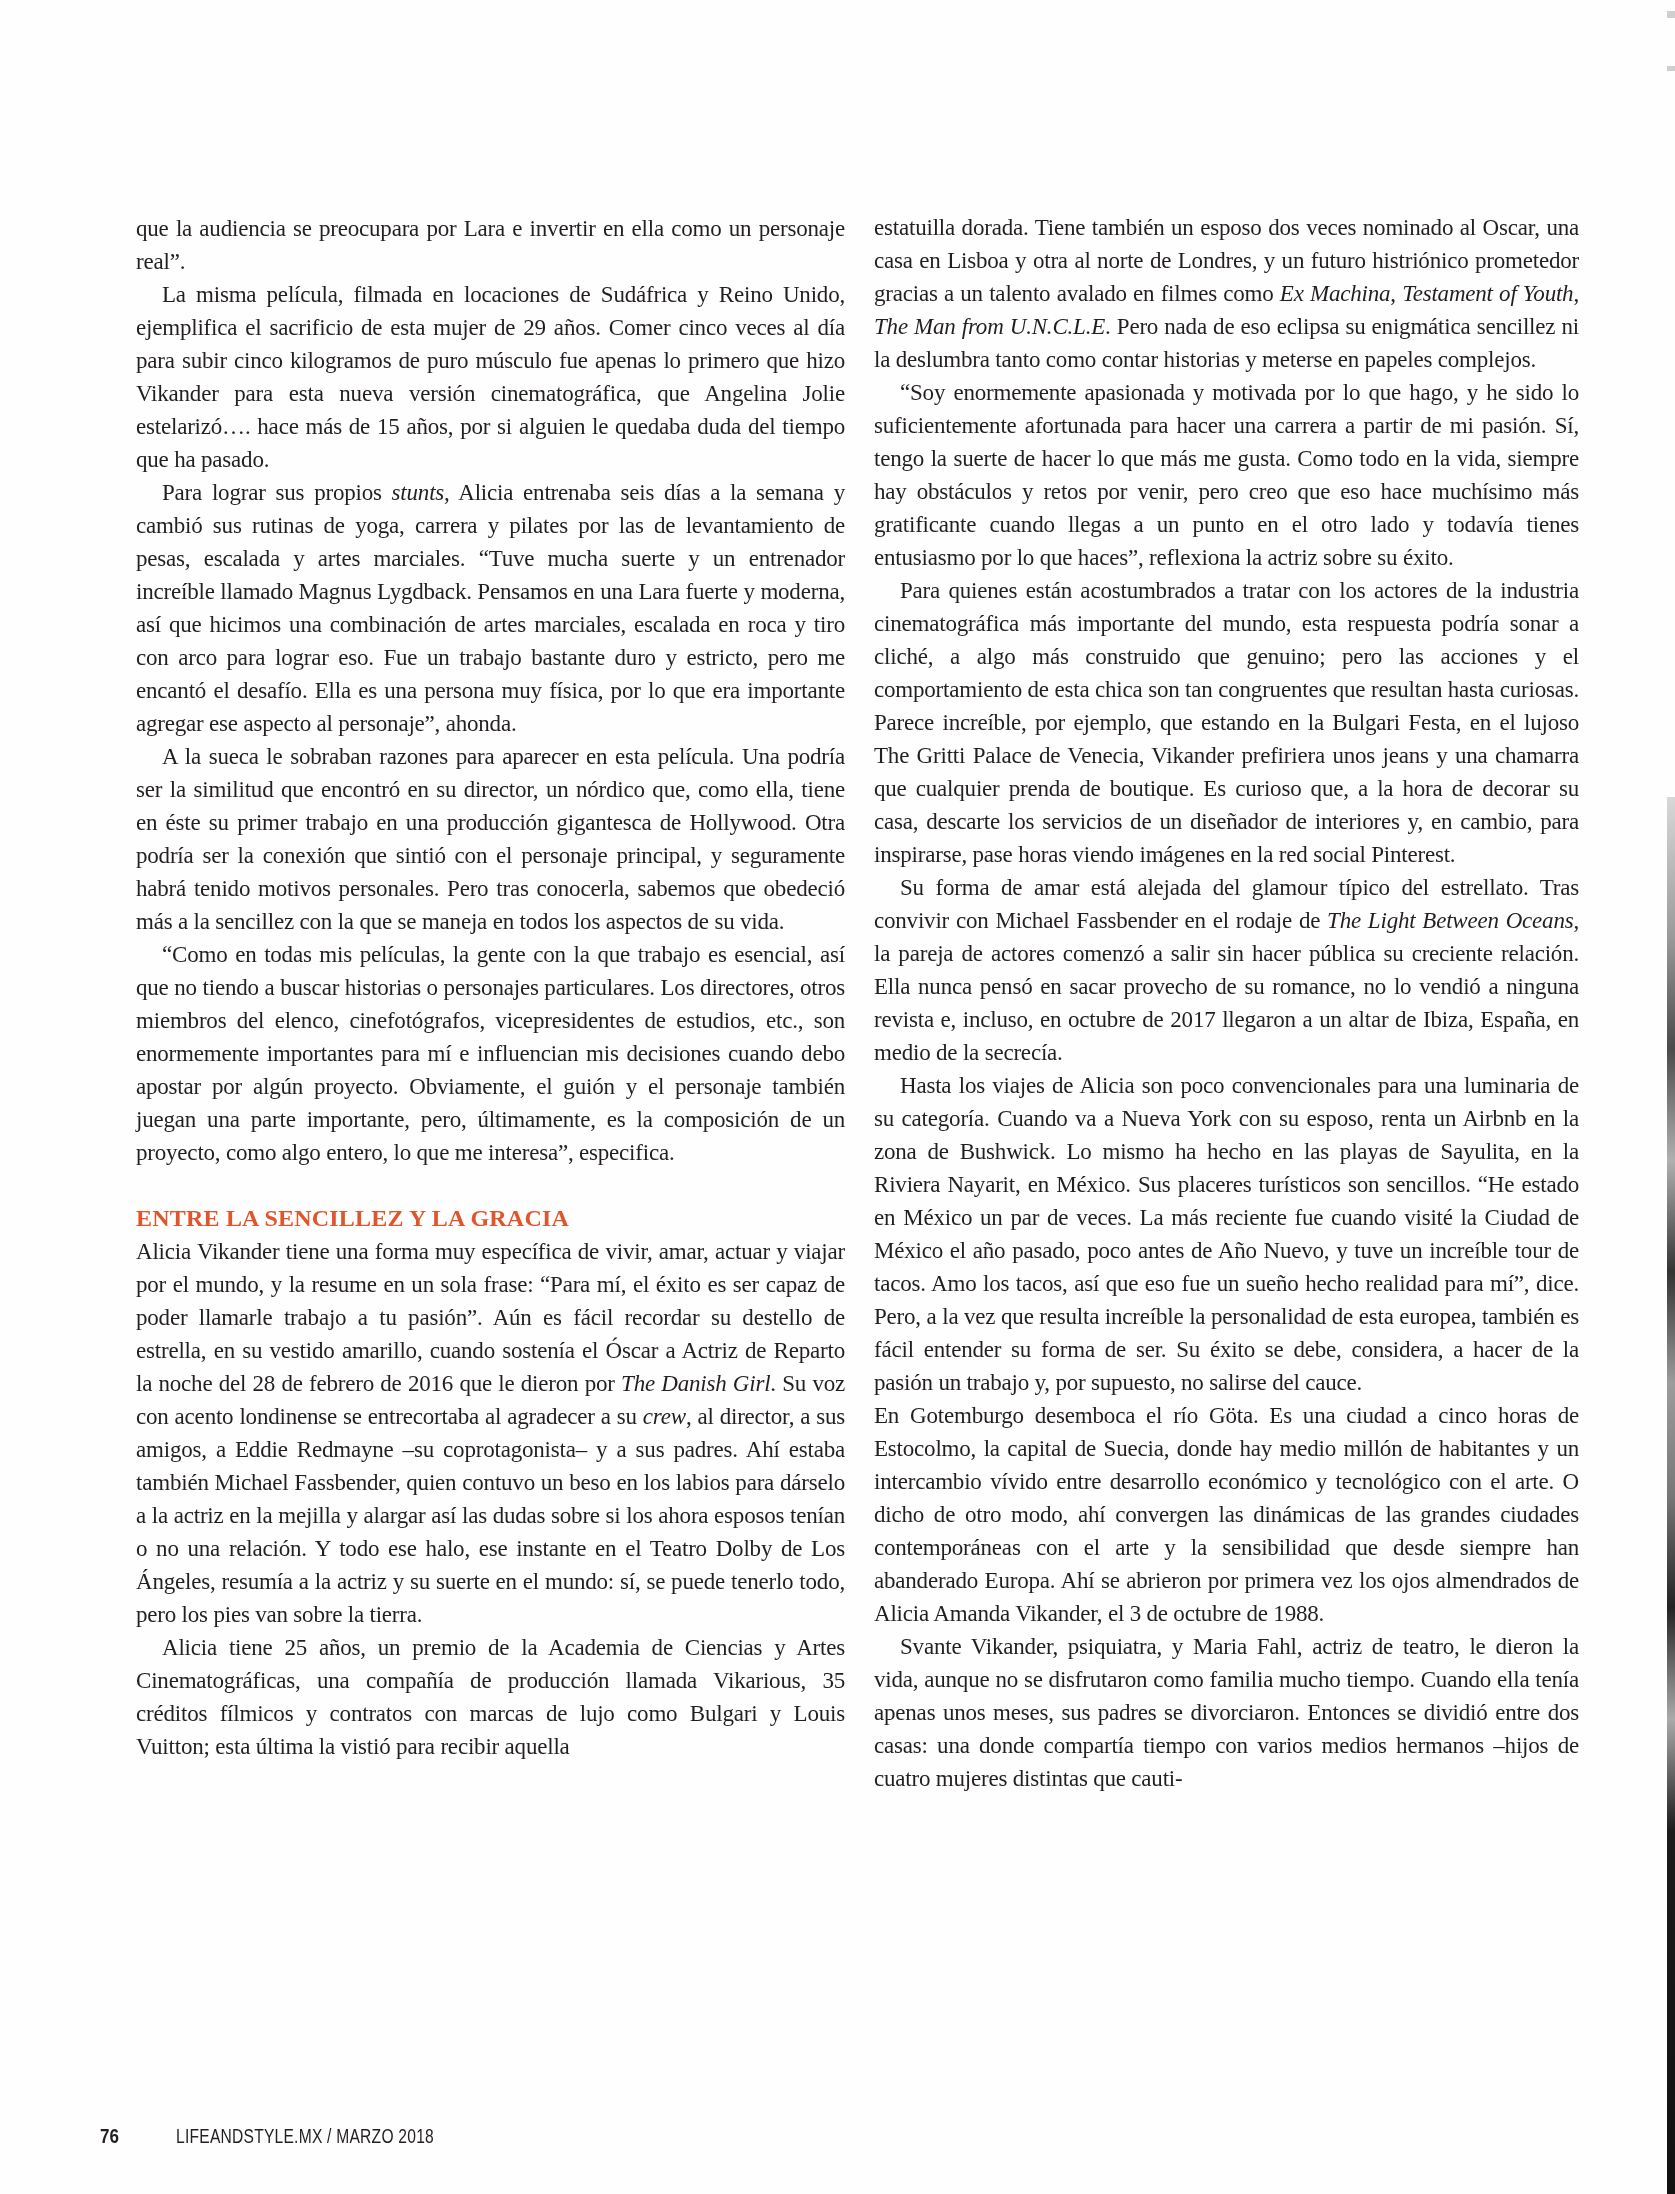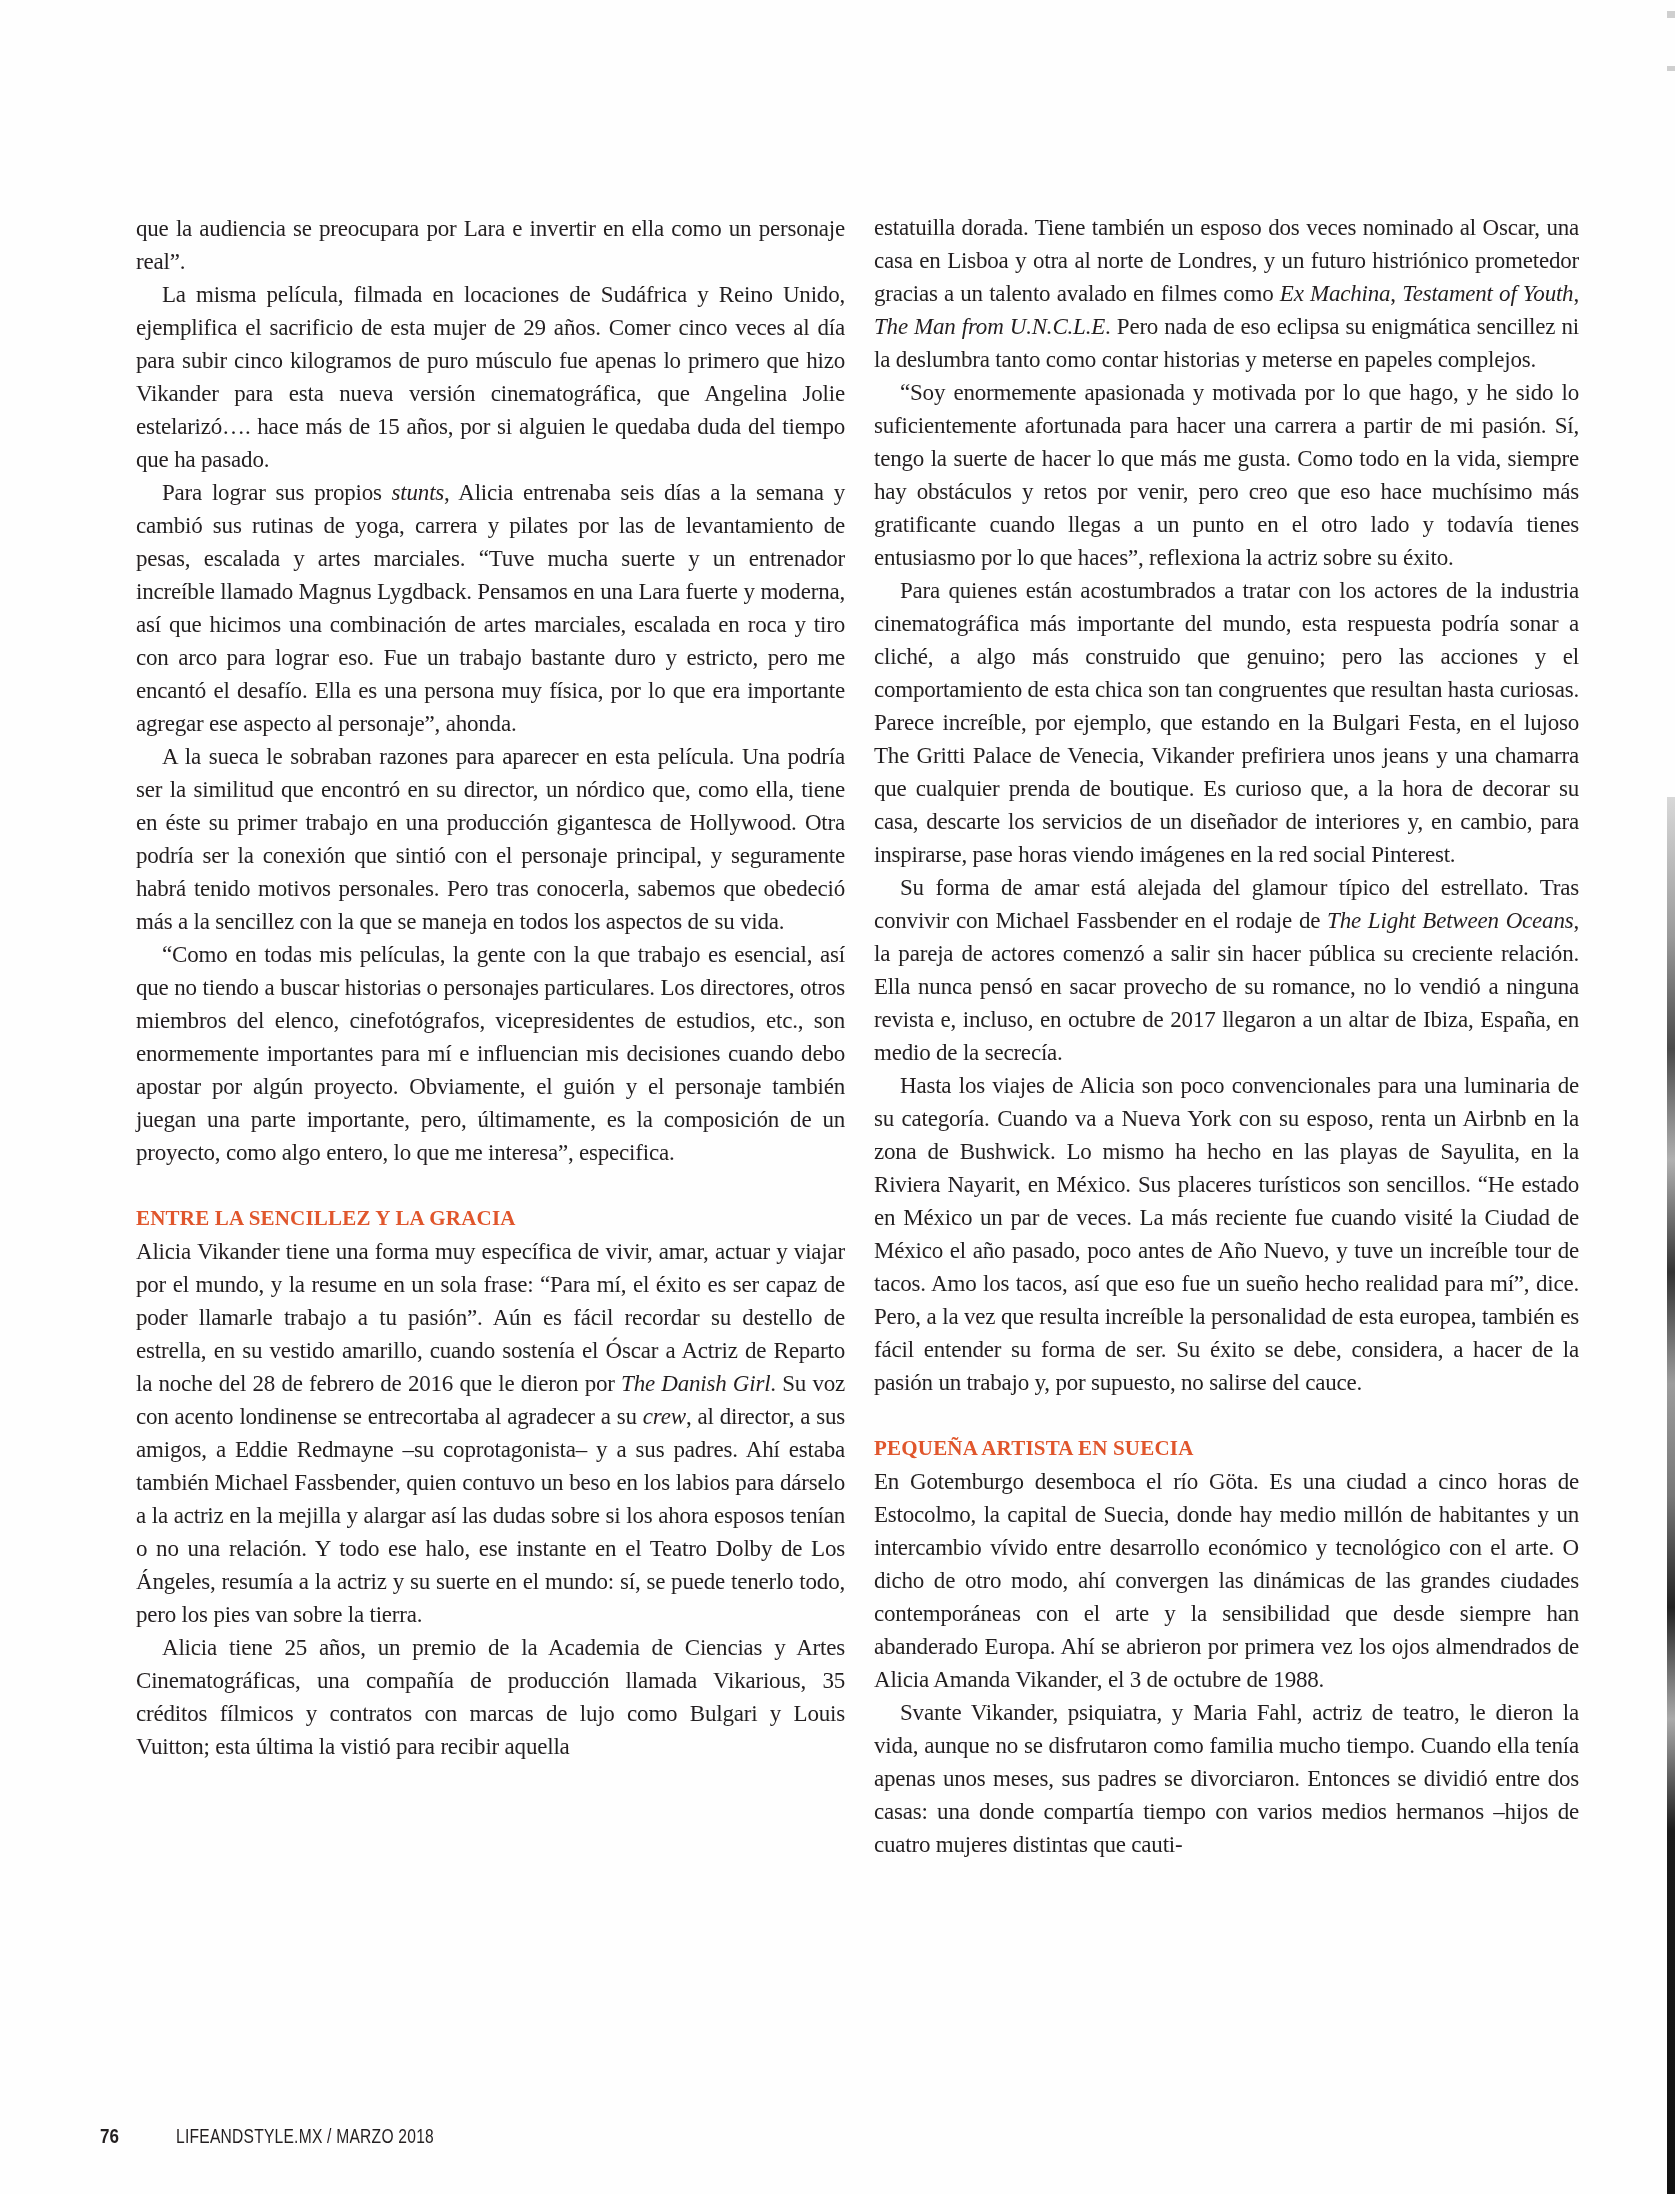--- a/index.html
+++ b/index.html
@@ -10,21 +10,21 @@
     font-family:"Liberation Serif","DejaVu Serif",serif;
     font-size:23px; line-height:33px; color:#231f20;
     text-align:justify; hyphens:auto; letter-spacing:-0.2px;margin-left:36px;
   }
   .col.left { left:100px; }
   .col.right { left:838px; width:705px; top:211px; }
   .col p { margin:0; text-indent:26px; }
   .col p.noindent { text-indent:0; }
   .col h2 {
     margin:33px 0 0 0; font-family:"Liberation Serif","DejaVu Serif",serif;
-    font-weight:bold; color:#e0562c; font-size:21px; line-height:33px;
+    font-weight:bold; color:#e0562c; font-size:24px; line-height:33px;
     letter-spacing:0.2px; text-transform:uppercase;
   }
   .col em { }
   .footer {
     position:absolute; left:100px; top:2121px; height:27px;
     font-family:"Liberation Sans","DejaVu Sans",sans-serif; color:#231f20;
     display:flex; align-items:flex-end;
   }
   .footer .num { font-weight:bold; font-size:20px; width:76px; transform:scaleX(0.85); transform-origin:left; }
   .footer .pub { font-size:20px; letter-spacing:0.3px; transform:scaleX(0.78); transform-origin:left; white-space:nowrap; }
@@ -51,21 +51,20 @@
     <p class="noindent"><span>Alicia Vikander tiene una forma muy específica de vivir, amar, actuar y viajar por el mundo, y la resume en un sola frase: “Para mí, el éxito es ser capaz de poder llamarle trabajo a tu pasión”. Aún es fácil recordar su destello de estrella, en su vestido amarillo, cuando sostenía el Óscar a Actriz de Reparto la noche del 28 de febrero de 2016 que le dieron por </span><em>The Danish Girl</em><span>. Su voz con acento londinense se entrecortaba al agradecer a su </span><em>crew</em><span>, al director, a sus amigos, a Eddie Redmayne –su coprotagonista– y a sus padres. Ahí estaba también Michael Fassbender, quien contuvo un beso en los labios para dárselo a la actriz en la mejilla y alargar así las dudas sobre si los ahora esposos tenían o no una relación. Y todo ese halo, ese instante en el Teatro Dolby de Los Ángeles, resumía a la actriz y su suerte en el mundo: sí, se puede tenerlo todo, pero los pies van sobre la tierra.</span></p>
     <p><span>Alicia tiene 25 años, un premio de la Academia de Ciencias y Artes Cinematográficas, una compañía de producción llamada Vikarious, 35 créditos fílmicos y contratos con marcas de lujo como Bulgari y Louis Vuitton; esta última la vistió para recibir aquella</span></p>
   </div>
 
   <div class="col right">
     <p class="noindent"><span>estatuilla dorada. Tiene también un esposo dos veces nominado al Oscar, una casa en Lisboa y otra al norte de Londres, y un futuro histriónico prometedor gracias a un talento avalado en filmes como </span><em>Ex Machina</em><span>, </span><em>Testament of Youth</em><span>, </span><em>The Man from U.N.C.L.E</em><span>. Pero nada de eso eclipsa su enigmática sencillez ni la deslumbra tanto como contar historias y meterse en papeles complejos.</span></p>
     <p><span>“Soy enormemente apasionada y motivada por lo que hago, y he sido lo suficientemente afortunada para hacer una carrera a partir de mi pasión. Sí, tengo la suerte de hacer lo que más me gusta. Como todo en la vida, siempre hay obstáculos y retos por venir, pero creo que eso hace muchísimo más gratificante cuando llegas a un punto en el otro lado y todavía tienes entusiasmo por lo que haces”, reflexiona la actriz sobre su éxito.</span></p>
     <p><span>Para quienes están acostumbrados a tratar con los actores de la industria cinematográfica más importante del mundo, esta respuesta podría sonar a cliché, a algo más construido que genuino; pero las acciones y el comportamiento de esta chica son tan congruentes que resultan hasta curiosas. Parece increíble, por ejemplo, que estando en la Bulgari Festa, en el lujoso The Gritti Palace de Venecia, Vikander prefiriera unos jeans y una chamarra que cualquier prenda de boutique. Es curioso que, a la hora de decorar su casa, descarte los servicios de un diseñador de interiores y, en cambio, para inspirarse, pase horas viendo imágenes en la red social Pinterest.</span></p>
     <p><span>Su forma de amar está alejada del glamour típico del estrellato. Tras convivir con Michael Fassbender en el rodaje de </span><em>The Light Between Oceans</em><span>, la pareja de actores comenzó a salir sin hacer pública su creciente relación. Ella nunca pensó en sacar provecho de su romance, no lo vendió a ninguna revista e, incluso, en octubre de 2017 llegaron a un altar de Ibiza, España, en medio de la secrecía.</span></p>
     <p><span>Hasta los viajes de Alicia son poco convencionales para una luminaria de su categoría. Cuando va a Nueva York con su esposo, renta un Airbnb en la zona de Bushwick. Lo mismo ha hecho en las playas de Sayulita, en la Riviera Nayarit, en México. Sus placeres turísticos son sencillos. “He estado en México un par de veces. La más reciente fue cuando visité la Ciudad de México el año pasado, poco antes de Año Nuevo, y tuve un increíble tour de tacos. Amo los tacos, así que eso fue un sueño hecho realidad para mí”, dice. Pero, a la vez que resulta increíble la personalidad de esta europea, también es fácil entender su forma de ser. Su éxito se debe, considera, a hacer de la pasión un trabajo y, por supuesto, no salirse del cauce.</span></p>
-    <h2>PEQUEÑA ARTISTA EN SUECIA</h2>
     <p class="noindent"><span>En Gotemburgo desemboca el río Göta. Es una ciudad a cinco horas de Estocolmo, la capital de Suecia, donde hay medio millón de habitantes y un intercambio vívido entre desarrollo económico y tecnológico con el arte. O dicho de otro modo, ahí convergen las dinámicas de las grandes ciudades contemporáneas con el arte y la sensibilidad que desde siempre han abanderado Europa. Ahí se abrieron por primera vez los ojos almendrados de Alicia Amanda Vikander, el 3 de octubre de 1988.</span></p>
     <p><span>Svante Vikander, psiquiatra, y Maria Fahl, actriz de teatro, le dieron la vida, aunque no se disfrutaron como familia mucho tiempo. Cuando ella tenía apenas unos meses, sus padres se divorciaron. Entonces se dividió entre dos casas: una donde compartía tiempo con varios medios hermanos –hijos de cuatro mujeres distintas que cauti-</span></p>
   </div>
 
   <div class="footer">
     <span class="num">76</span>
     <span class="pub">LIFEANDSTYLE.MX / MARZO 2018</span>
   </div>
 
   <div class="edge-strip t1"></div>

